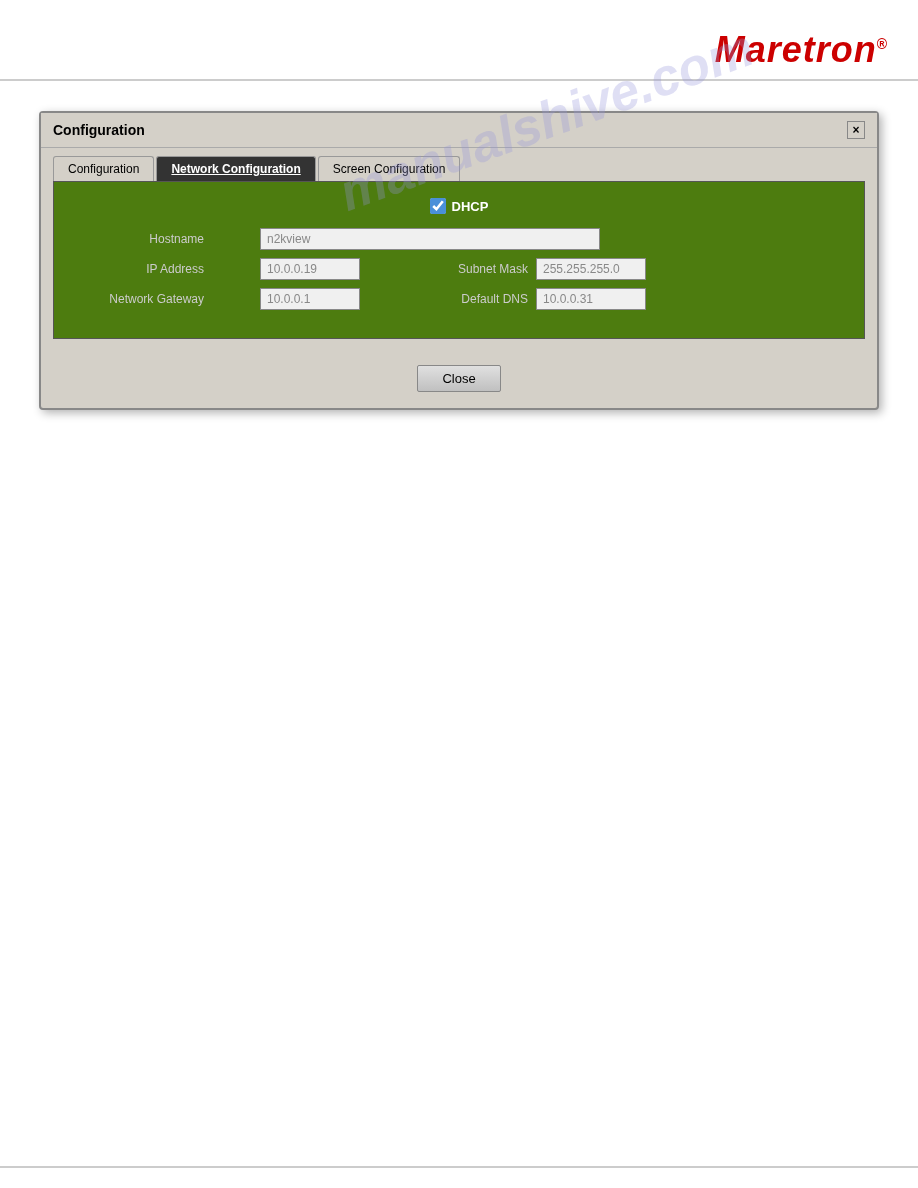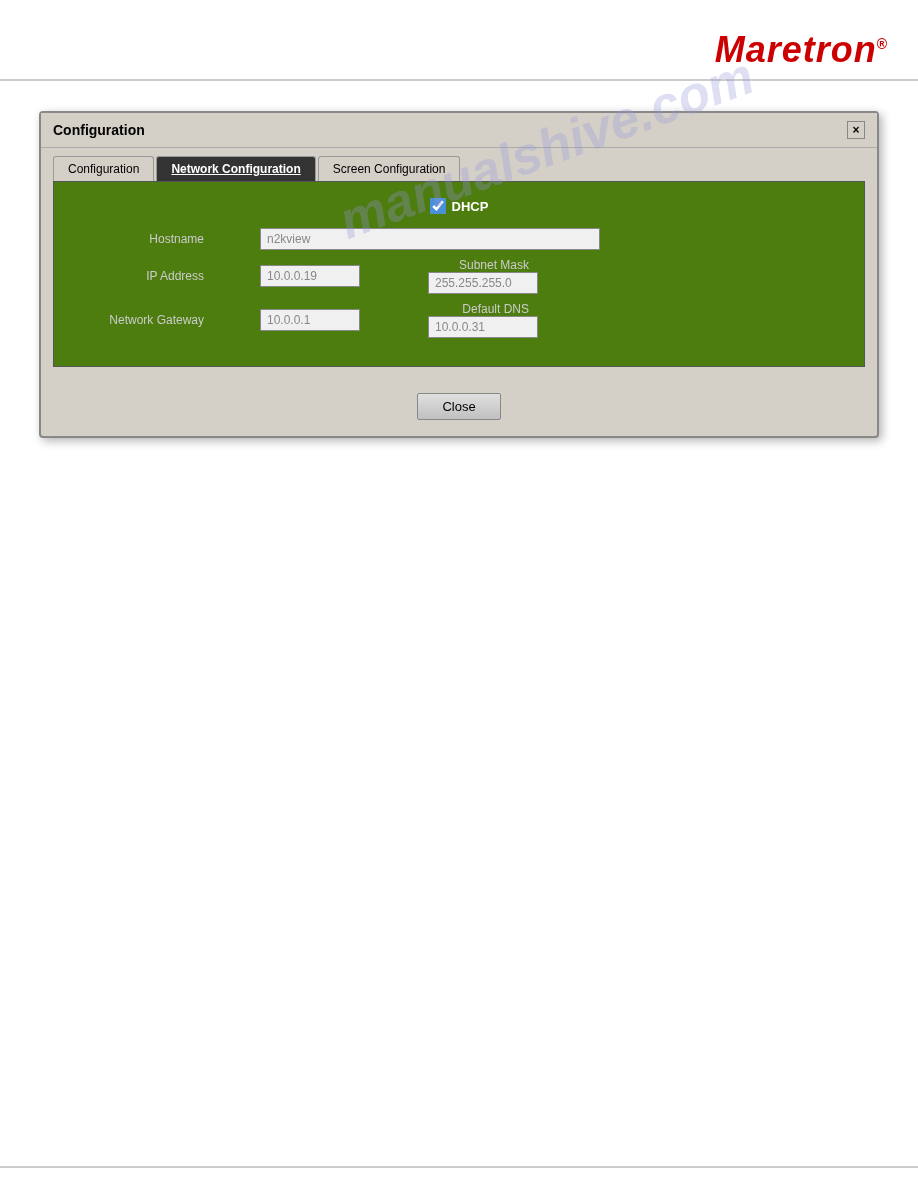--- a/index.html
+++ b/index.html
@@ -166,21 +166,20 @@
     }
 
     .field-input.ip {
       width: 100px;
     }
 
     .field-group-right {
       display: flex;
       align-items: center;
       margin-left: 20px;
-      flex-direction: column;
     }
 
     .field-label-right {
       color: #cccccc;
       font-size: 12px;
       text-align: right;
       margin-right: 8px;
       width: 100px;
     }
 

